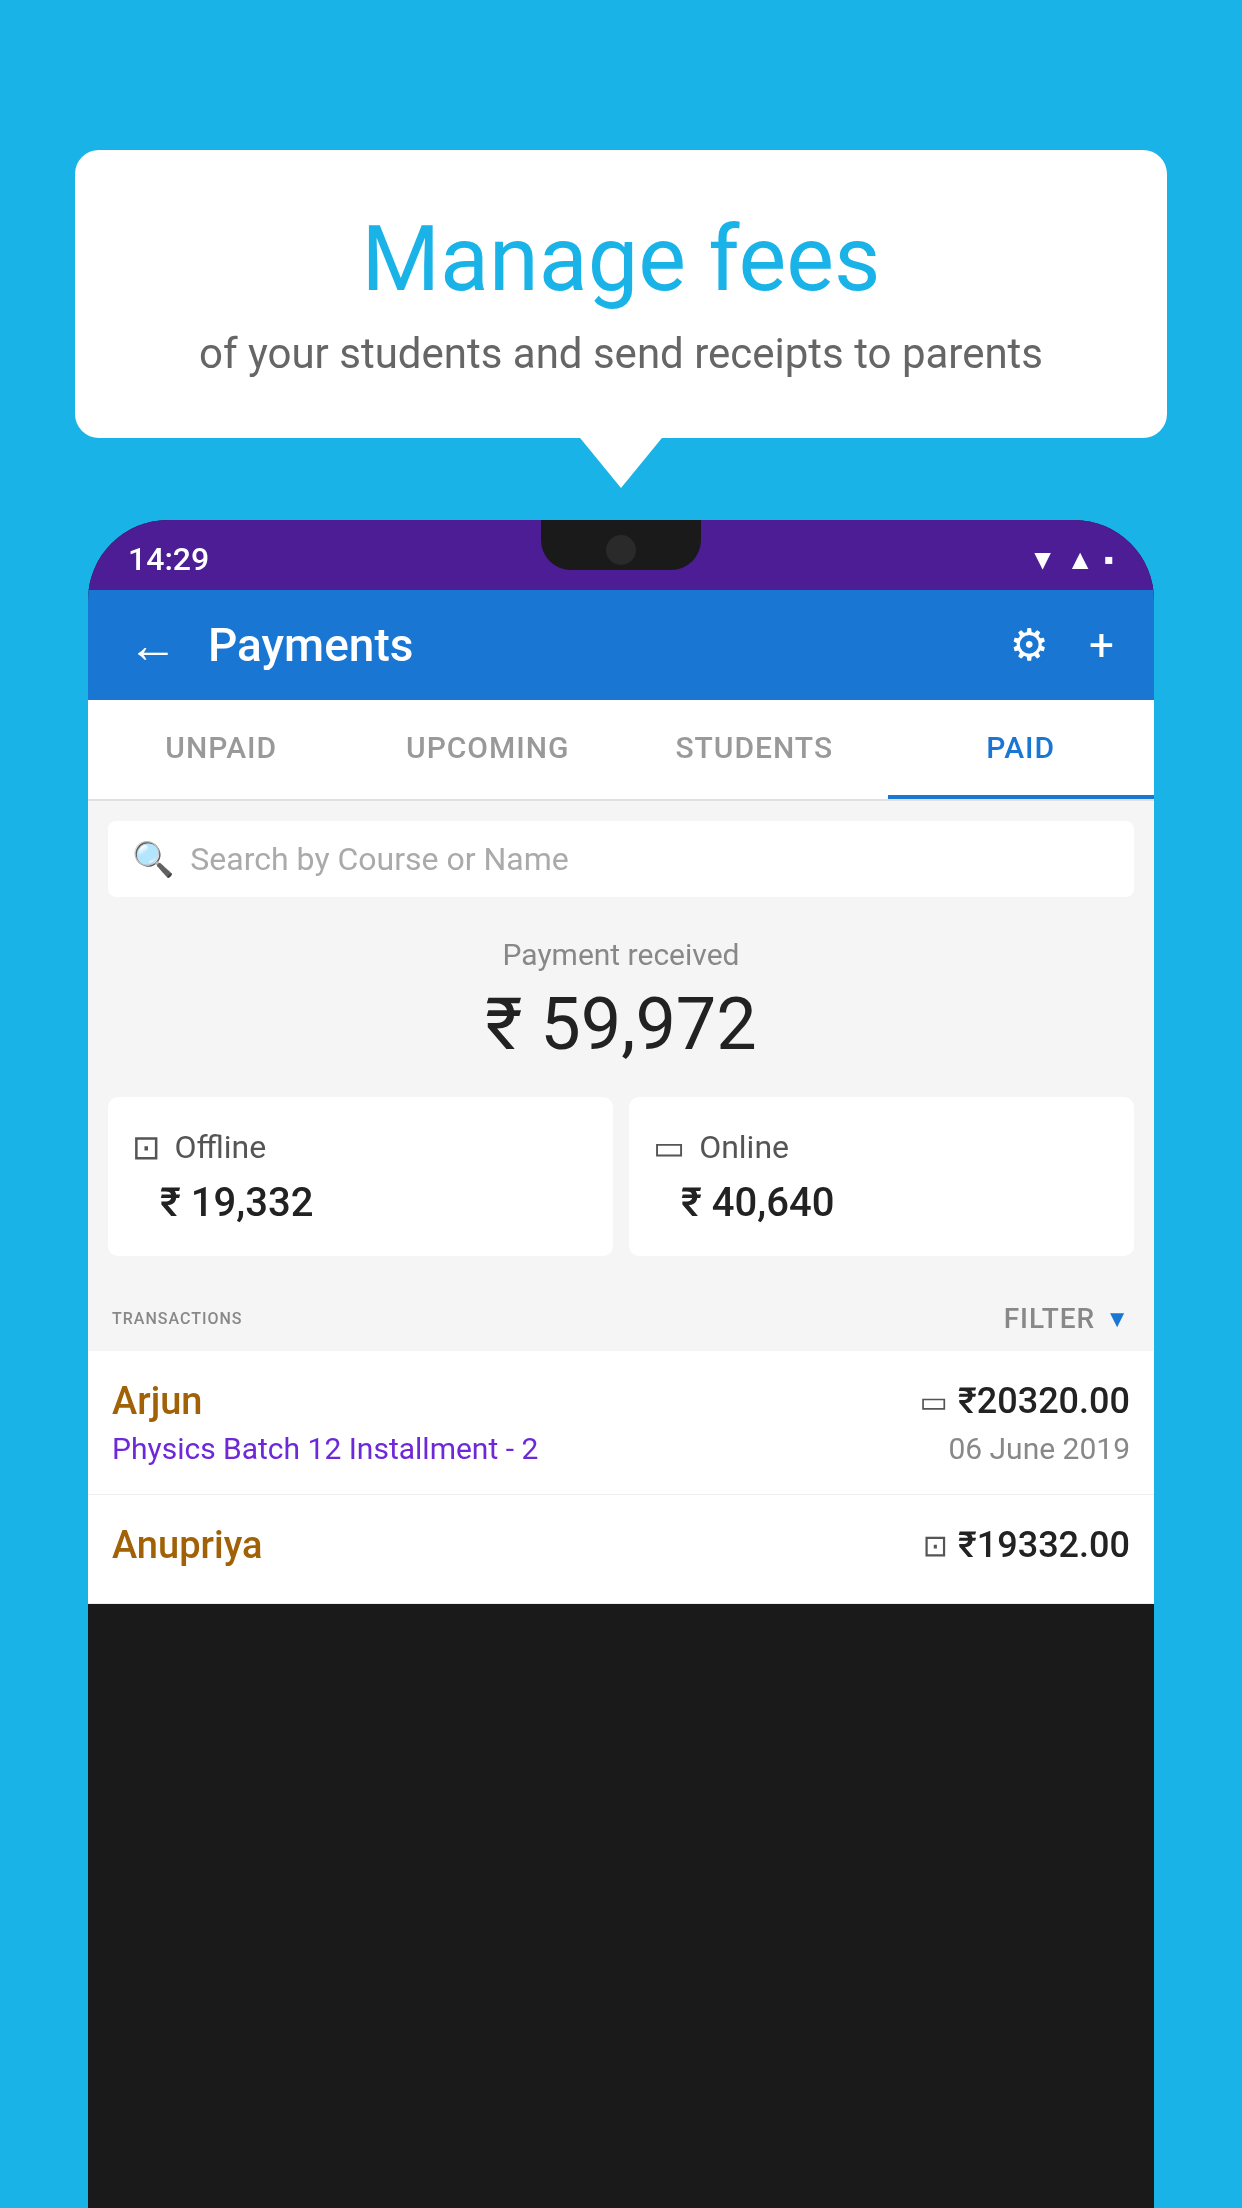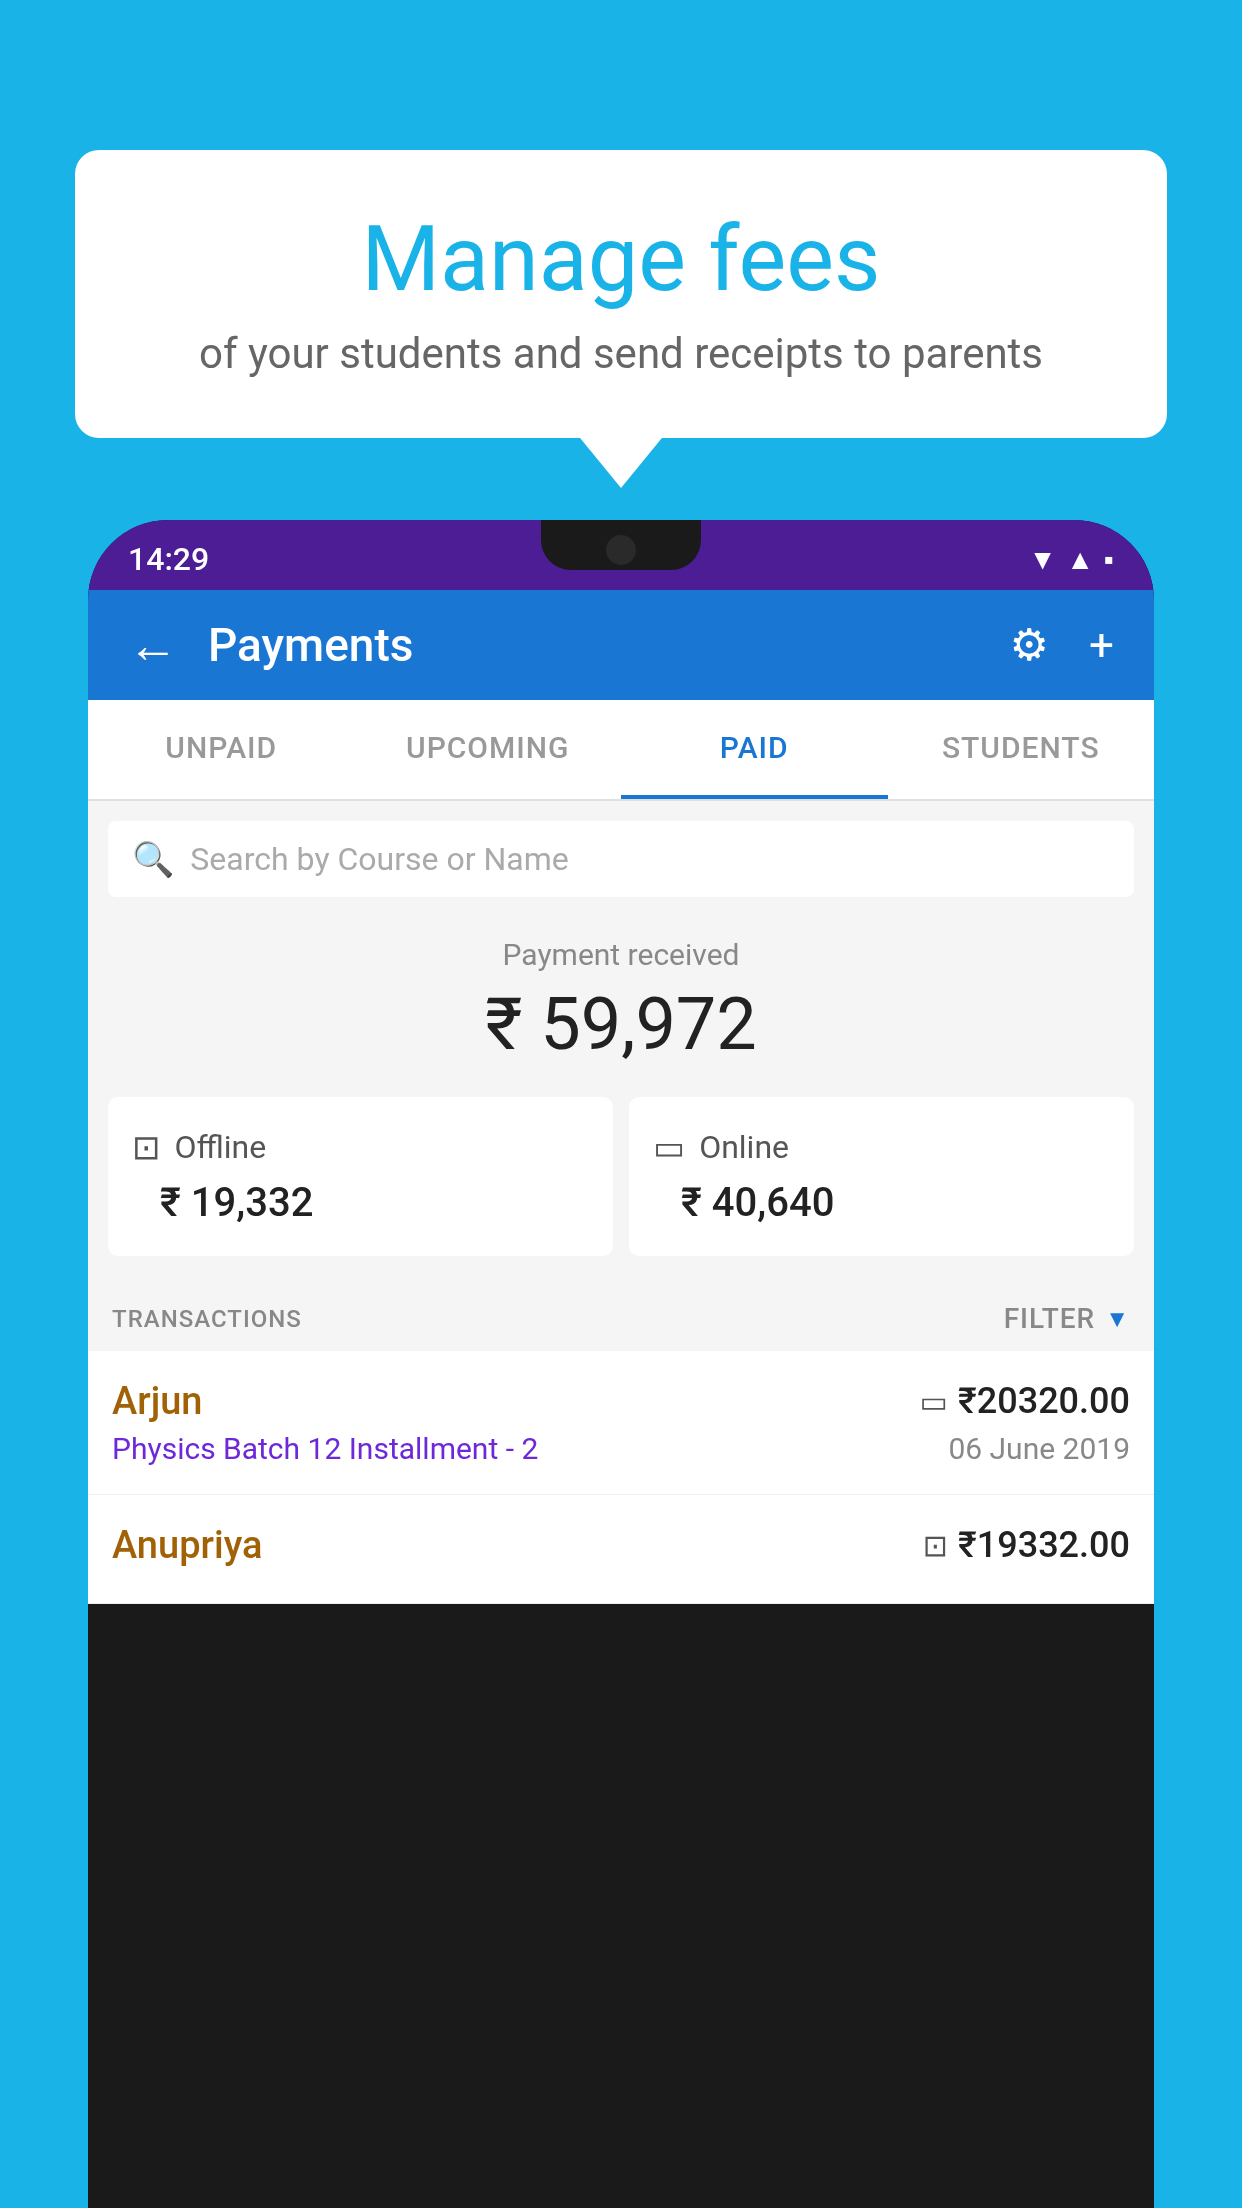--- a/index.html
+++ b/index.html
@@ -262,21 +262,21 @@
     
     .transactions-header {
       display: flex;
       align-items: center;
       justify-content: space-between;
       padding: 16px 24px;
       background: #f5f5f5;
     }
 
     .transactions-label {
-      font-size: 24px;
+      font-size: 16px;
       color: #888;
       font-weight: 500;
       letter-spacing: 1px;
     }
 
     .filter-btn {
       display: flex;
       align-items: center;
       gap: 10px;
       font-size: 28px;
@@ -374,22 +374,22 @@
   <div class="app-bar">
     <span class="back-btn">←</span>
     <span class="app-title">Payments</span>
     <span class="gear-btn">⚙</span>
     <span class="plus-btn">+</span>
   </div>
 
   <div class="tabs">
     <div class="tab">UNPAID</div>
     <div class="tab">UPCOMING</div>
+    <div class="tab">STUDENTS</div>
     <div class="tab active">PAID</div>
-    <div class="tab">STUDENTS</div>
   </div>
 
   <div class="phone-content">
 
     <div class="search-bar">
       <span class="search-icon-char">🔍</span>
       <span class="search-placeholder">Search by Course or Name</span>
     </div>
 
     <div class="payment-received">

